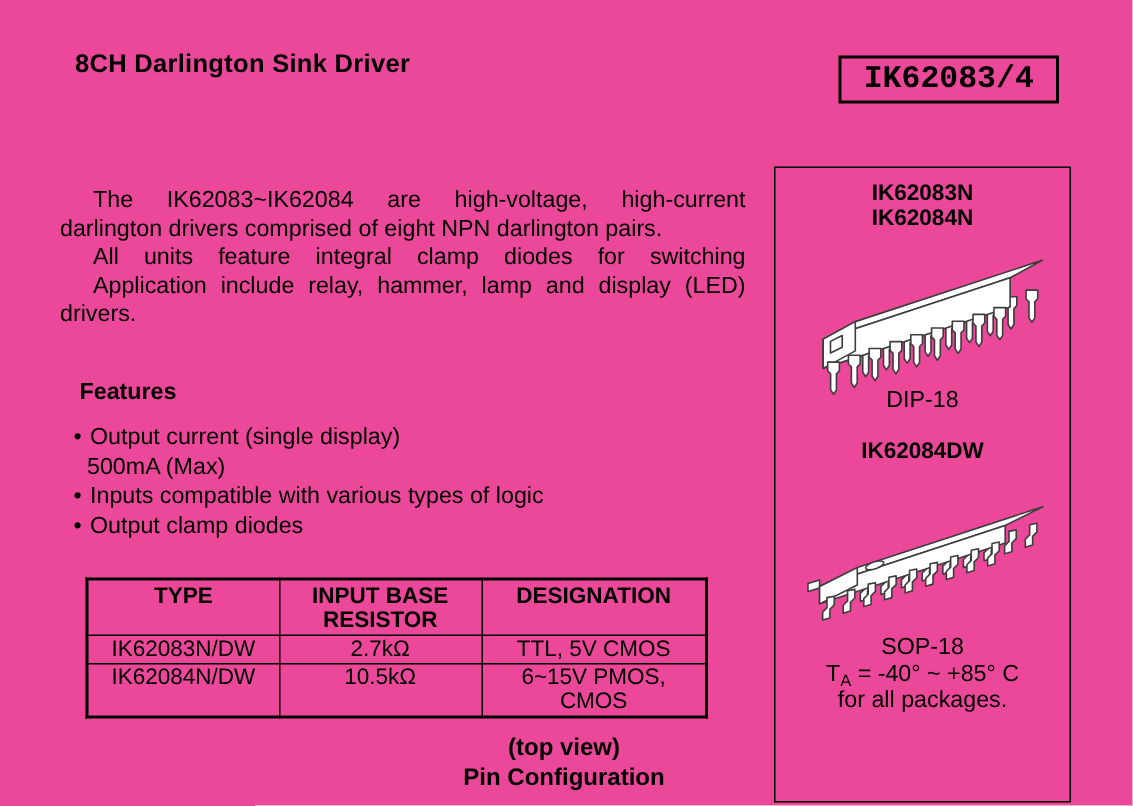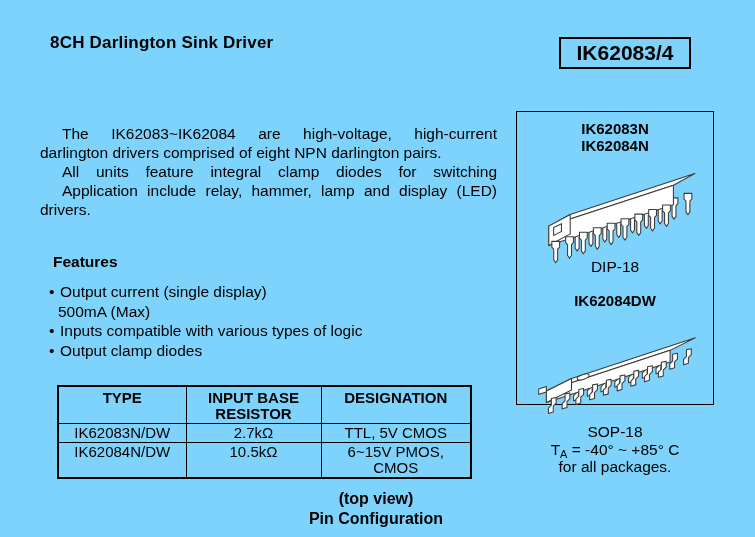--- a/index.html
+++ b/index.html
@@ -1,47 +1,48 @@
 <!DOCTYPE html>
 <html><head>
 <meta charset="utf-8">
 <style>
   * { margin: 0; padding: 0; box-sizing: border-box; }
   html, body { background: #ffffff; }
   .page {
     position: relative;
     width: 755px;
     height: 537px;
-    background: #7dd3fc;
+    background: #ec4899;
     color: #000000;
     font-family: "Liberation Sans", sans-serif;
     overflow: hidden;
   }
 
   
   .doc-title {
     position: absolute;
     left: 50px;
     top: 33px;
     font-size: 17px;
     font-weight: bold;
     letter-spacing: 0.2px;
   }
   .part-box {
     position: absolute;
     left: 559px;
     top: 37px;
-    width: 132px;
+    width: 147px;
     height: 32px;
     border: 2px solid #000;
     display: flex;
     align-items: center;
     justify-content: center;
     font-size: 21px;
     font-weight: bold;
+    font-family: Liberation Mono, monospace;
   }
 
   
   .description {
     position: absolute;
     left: 40px;
     top: 124px;
     width: 457px;
     font-size: 15.5px;
     line-height: 19px;
@@ -89,21 +90,21 @@
   }
   .spec-table th { font-weight: bold; height: 33px; padding-top: 3px; }
   .spec-table td { height: 17px; }
 
   
   .pkg-box {
     position: absolute;
     left: 516px;
     top: 111px;
     width: 198px;
-    height: 294px;
+    height: 424px;
     border: 1px solid #000;
   }
   .pkg-names {
     position: absolute;
     left: 0; width: 100%;
     text-align: center;
     font-size: 15px;
     font-weight: bold;
     line-height: 17px;
   }

